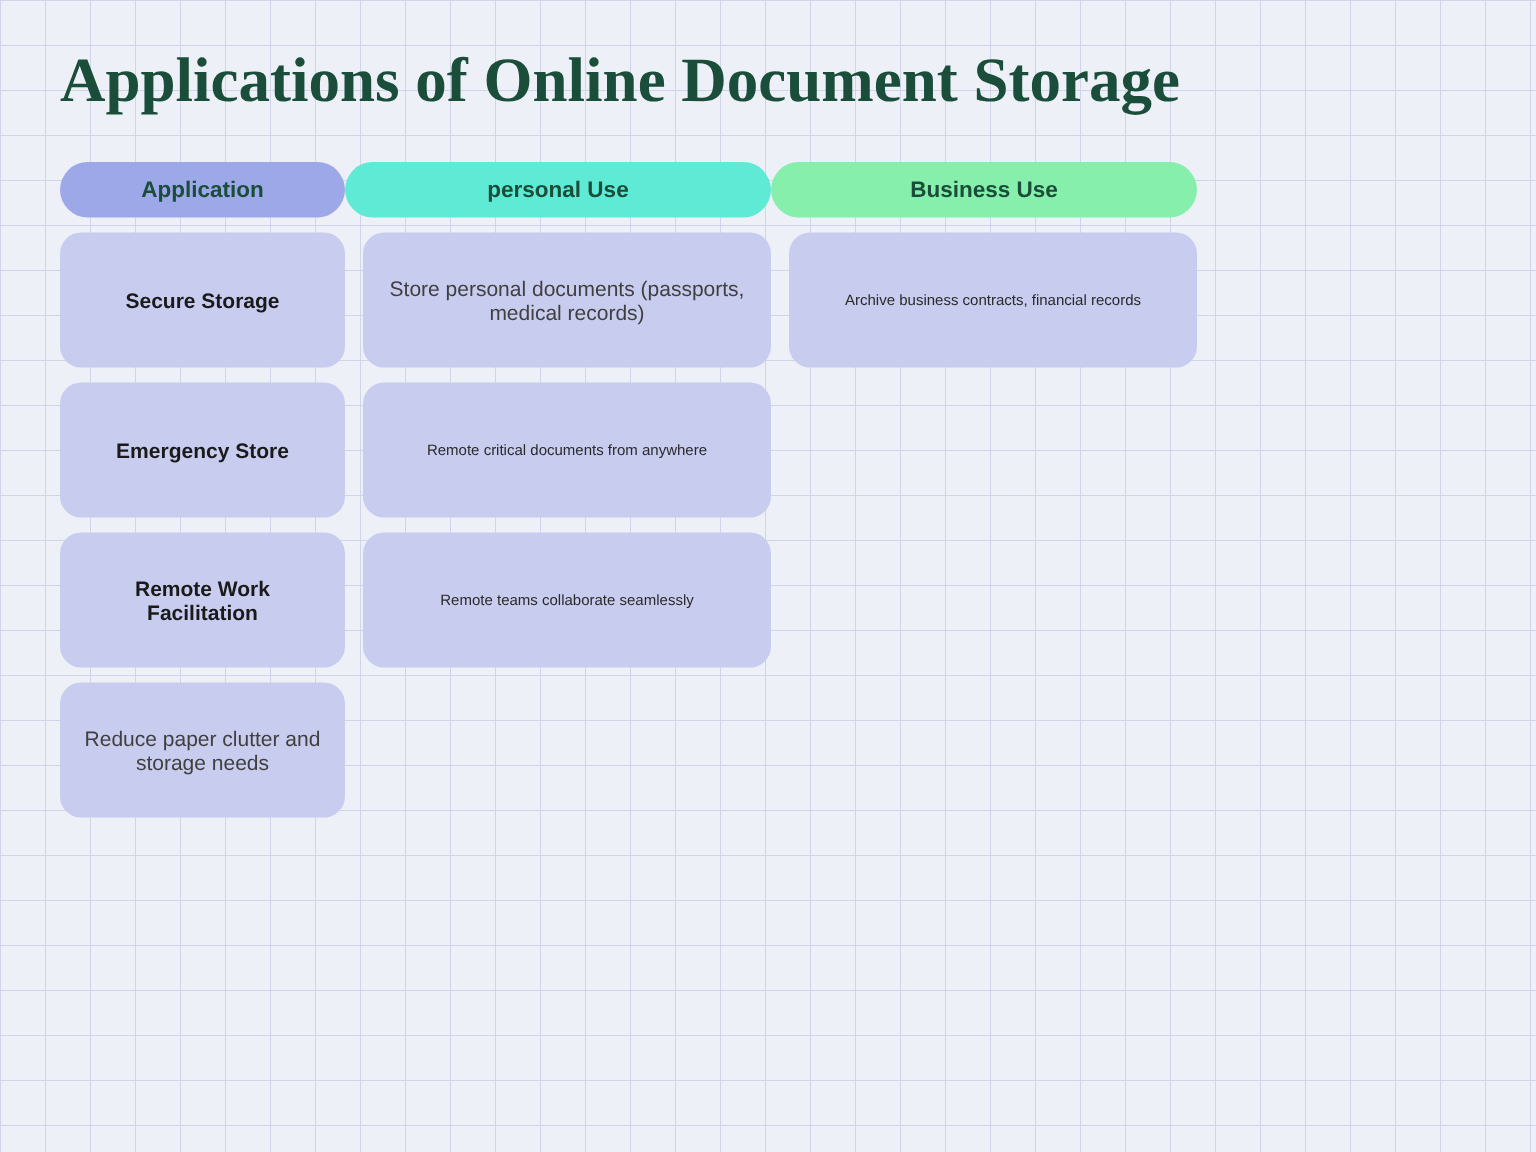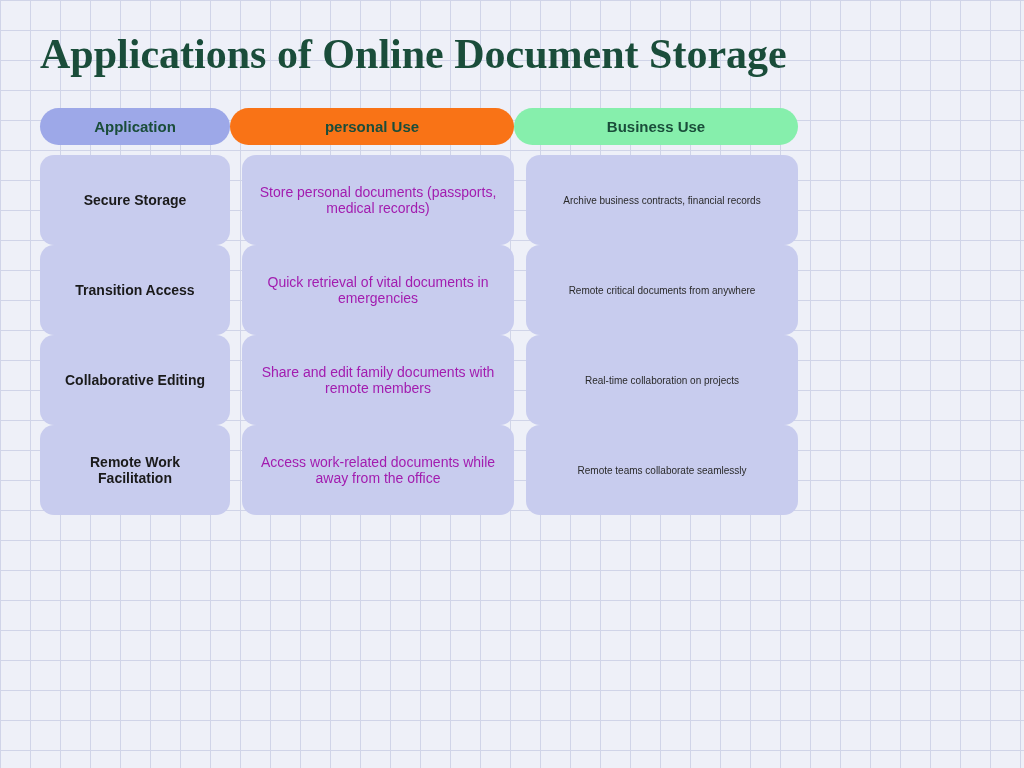--- a/index.html
+++ b/index.html
@@ -47,30 +47,31 @@
       font-size: 15px;
       text-align: center;
       color: #1a4d3a;
     }
 
     .header-application {
       background-color: #9da8e8;
     }
 
     .header-personal {
-      background-color: #f97316;
+      background-color: #5eead4;
     }
 
     .header-business {
       background-color: #86efac;
     }
 
     .table-body {
       display: flex;
       flex-direction: column;
+      gap: 10px;
     }
 
     .table-row {
       display: grid;
       grid-template-columns: 190px 1fr 1fr;
       gap: 12px;
     }
 
     .cell {
       background-color: #c8ccee;
@@ -84,21 +85,21 @@
     }
 
     .cell-application {
       font-weight: 700;
       font-size: 14px;
       color: #1a1a1a;
     }
 
     .cell-personal {
       font-size: 14px;
-      color: #a21caf;
+      color: #404040;
       font-weight: 400;
     }
 
     .cell-business {
       font-size: 10px;
       color: #2a2a2a;
       font-weight: 400;
     }
   </style>
 </head>
@@ -116,32 +117,26 @@
       <div class="header-cell header-business">Business Use</div>
     </div>
 
     <div class="table-body" id="table-body">
     <div class="table-row">
           <div class="cell cell-application">Secure Storage</div>
           <div class="cell cell-personal">Store personal documents (passports, medical records)</div>
           <div class="cell cell-business">Archive business contracts, financial records</div>
         </div>
         <div class="table-row">
-          <div class="cell cell-application">Transition Access</div>
-          <div class="cell cell-personal">Quick retrieval of vital documents in emergencies</div>
+          <div class="cell cell-application">Emergency Store</div>
           <div class="cell cell-business">Remote critical documents from anywhere</div>
         </div>
         <div class="table-row">
-          <div class="cell cell-application">Collaborative Editing</div>
-          <div class="cell cell-personal">Share and edit family documents with remote members</div>
-          <div class="cell cell-business">Real-time collaboration on projects</div>
-        </div>
-        <div class="table-row">
           <div class="cell cell-application">Remote Work Facilitation</div>
-          <div class="cell cell-personal">Access work-related documents while away from the office</div>
           <div class="cell cell-business">Remote teams collaborate seamlessly</div>
         </div>
         <div class="table-row">
+          <div class="cell cell-personal">Reduce paper clutter and storage needs</div>
         </div>
       </div>
 
   </div>
 </div>
 
 </body></html>

